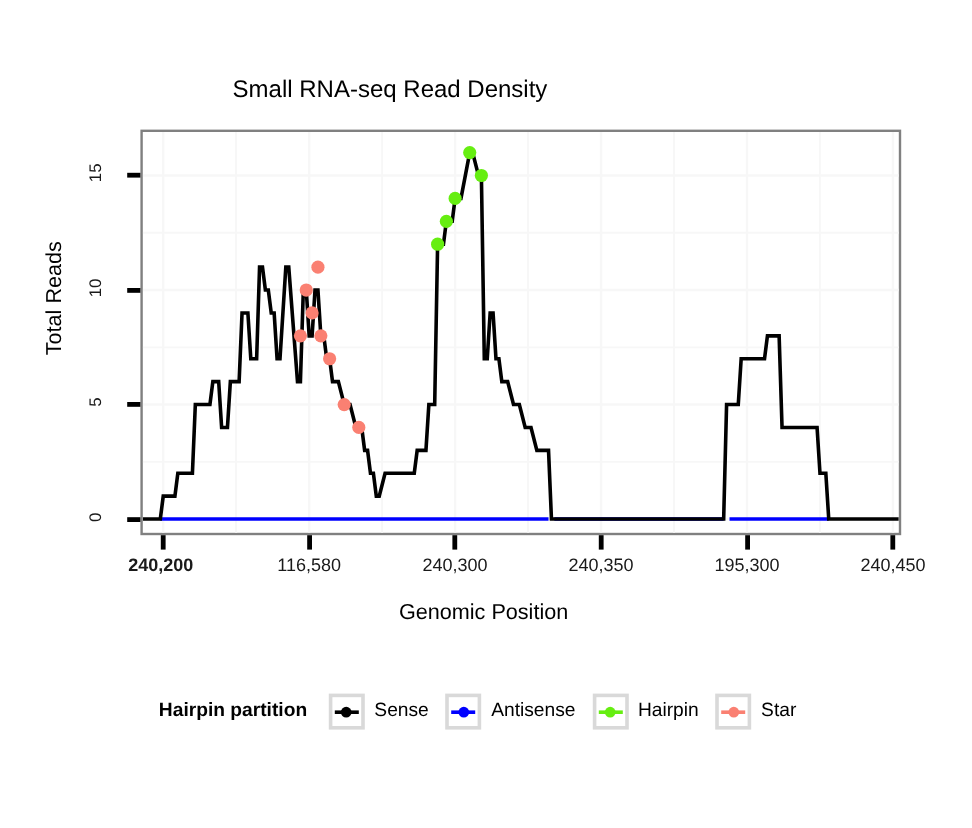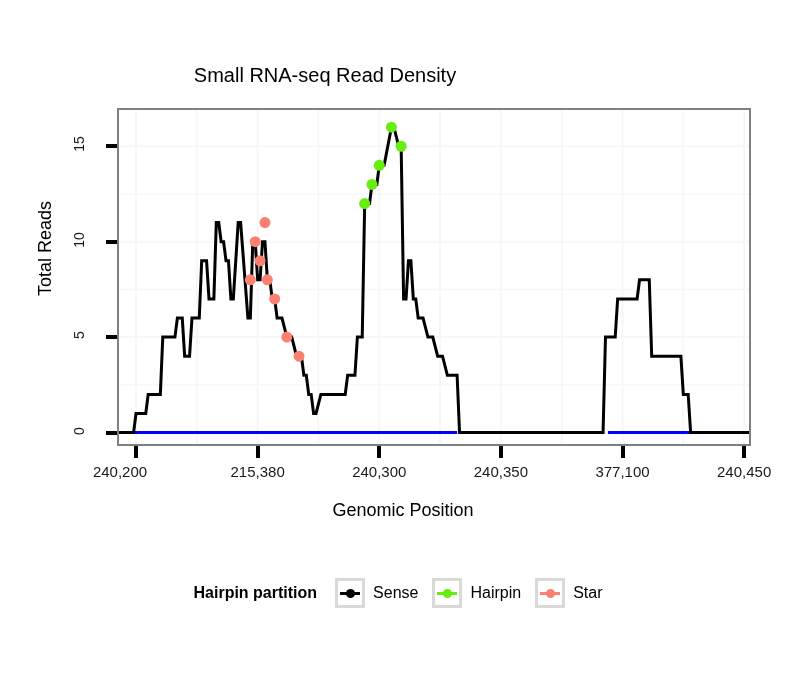--- a/index.html
+++ b/index.html
@@ -218,40 +218,47 @@
     </div>
   <div id="xtick-marks">
       <div class="xtick-mark" style="left: 134.027px; top: 446px;"></div>
       <div class="xtick-mark" style="left: 255.649px; top: 446px;"></div>
       <div class="xtick-mark" style="left: 377.27px; top: 446px;"></div>
       <div class="xtick-mark" style="left: 498.892px; top: 446px;"></div>
       <div class="xtick-mark" style="left: 620.514px; top: 446px;"></div>
       <div class="xtick-mark" style="left: 742.135px; top: 446px;"></div>
     </div>
   <div id="xtick-labels">
-      <div class="xtick-label" style="left: 65px; top: 463px;">240,200</div>
-      <div class="xtick-label" style="left: 202.649px; top: 463px;">215,380</div>
+      <div class="xtick-label" style="left: 79px; top: 463px; font-weight: bold;">240,200</div>
+      <div class="xtick-label" style="left: 202.649px; top: 463px;">116,580</div>
       <div class="xtick-label" style="left: 324.27px; top: 463px;">240,300</div>
       <div class="xtick-label" style="left: 445.892px; top: 463px;">240,350</div>
-      <div class="xtick-label" style="left: 567.514px; top: 463px;">377,100</div>
+      <div class="xtick-label" style="left: 567.514px; top: 463px;">195,300</div>
       <div class="xtick-label" style="left: 689.135px; top: 463px;">240,450</div>
     </div>
 
   <div class="legend">
     <div class="legend-title">Hairpin partition</div>
     <div id="legend-entries" style="display:flex;">
         <div class="legend-entry">
           <div class="legend-key">
             <div class="kline" style="background: rgb(0, 0, 0);"></div>
             <div class="kdot" style="background: rgb(0, 0, 0);"></div>
           </div>
           <div class="legend-label">Sense</div>
         </div>
         <div class="legend-entry">
           <div class="legend-key">
+            <div class="kline" style="background: rgb(0, 0, 255);"></div>
+            <div class="kdot" style="background: rgb(0, 0, 255);"></div>
+          </div>
+          <div class="legend-label">Antisense</div>
+        </div>
+        <div class="legend-entry">
+          <div class="legend-key">
             <div class="kline" style="background: rgb(102, 238, 17);"></div>
             <div class="kdot" style="background: rgb(102, 238, 17);"></div>
           </div>
           <div class="legend-label">Hairpin</div>
         </div>
         <div class="legend-entry">
           <div class="legend-key">
             <div class="kline" style="background: rgb(250, 128, 114);"></div>
             <div class="kdot" style="background: rgb(250, 128, 114);"></div>
           </div>

